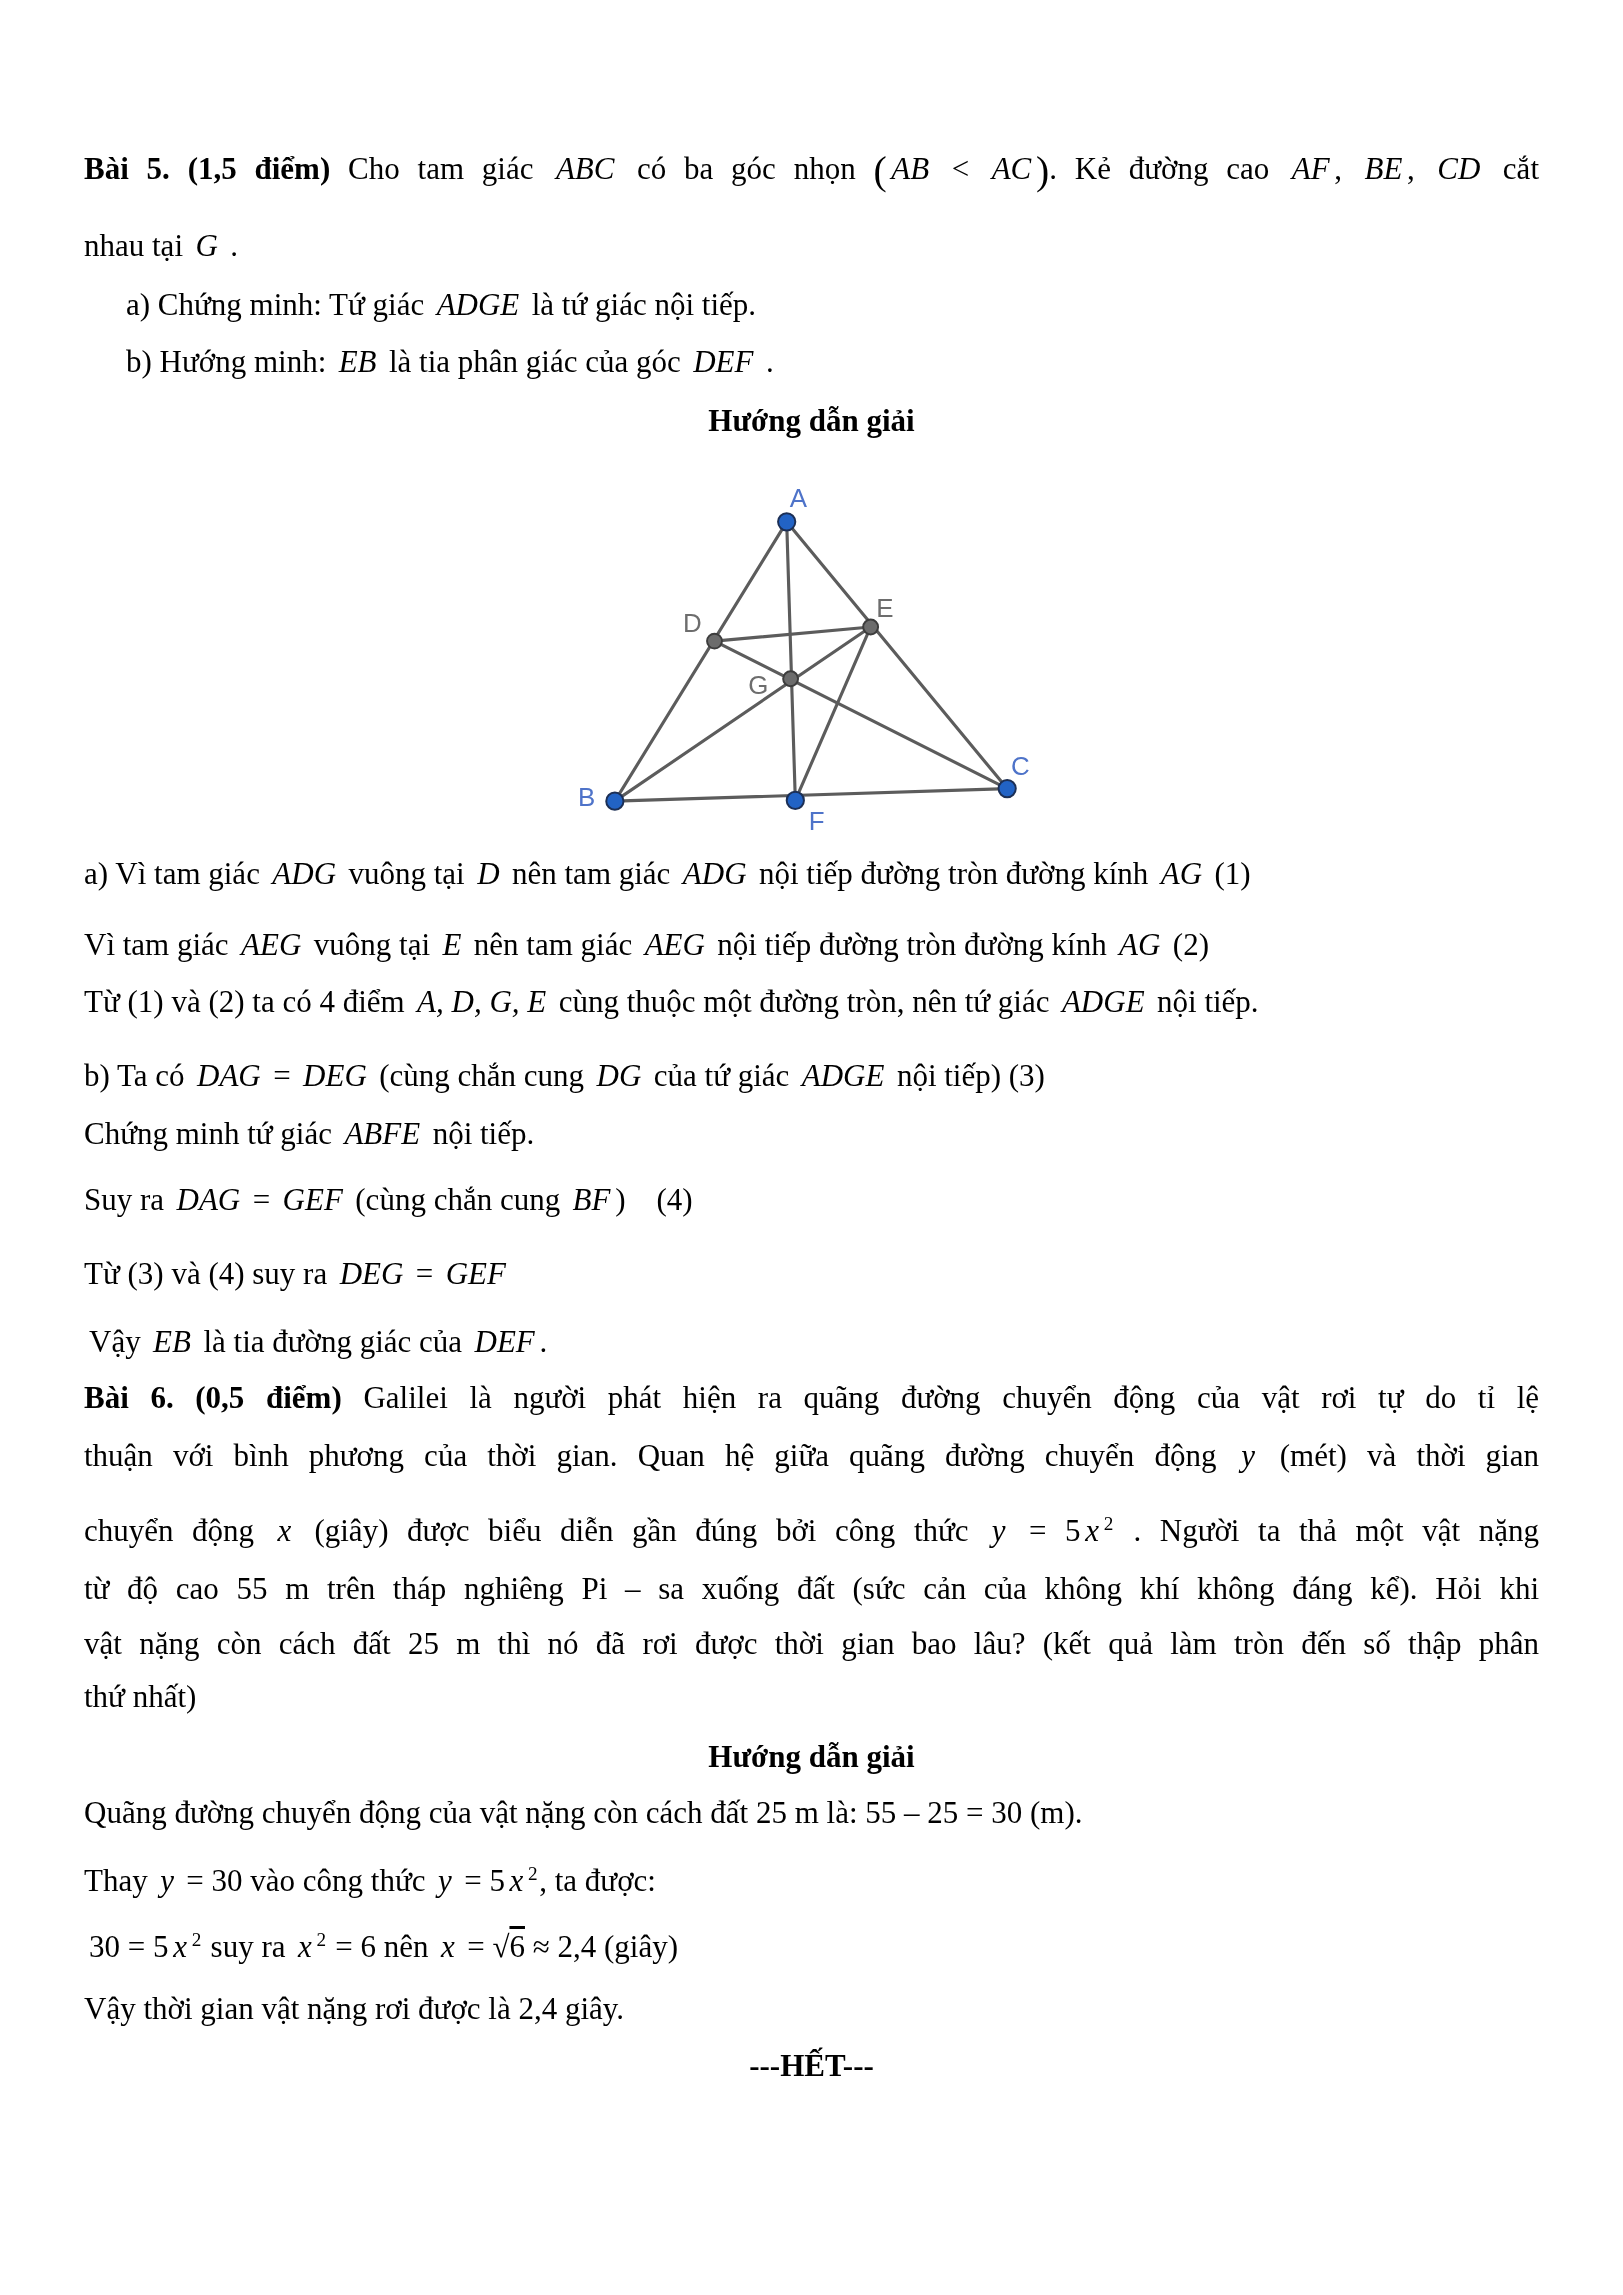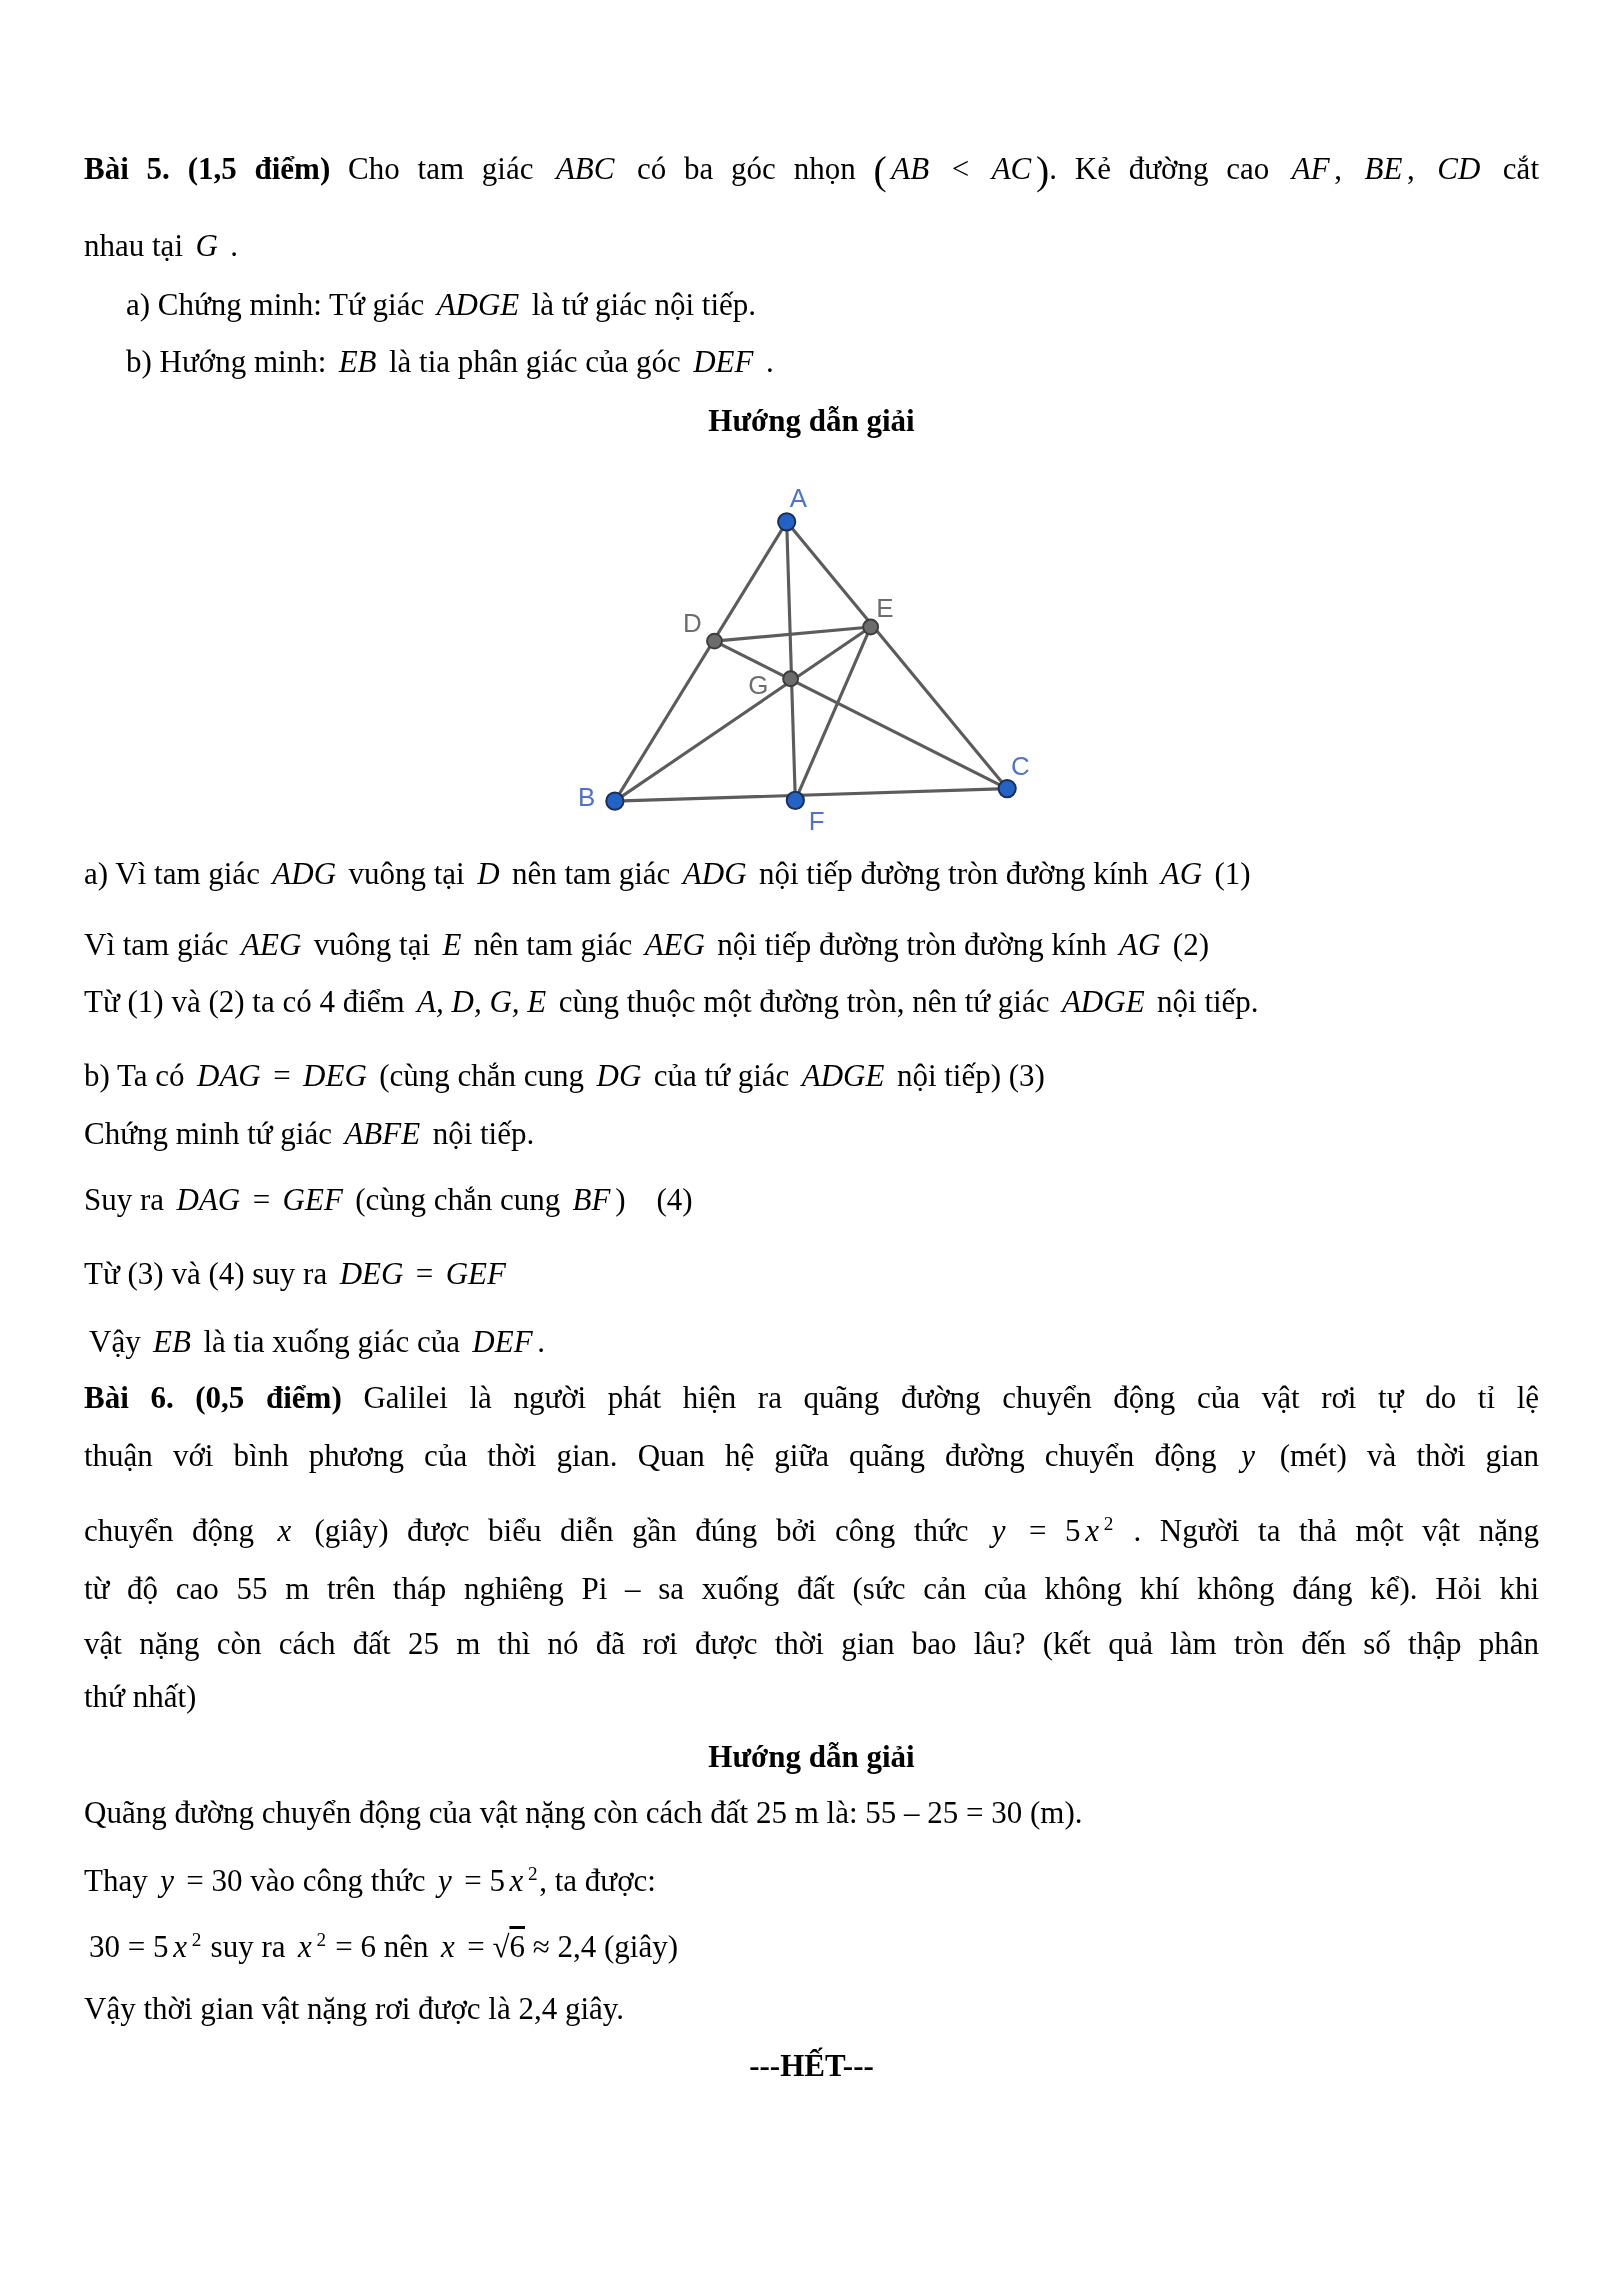--- a/index.html
+++ b/index.html
@@ -54,21 +54,21 @@
       <div class="line" style="top: 284px; left: 126px;"><span>a) Chứng minh: Tứ giác </span><span class="mv">ADGE</span><span> là tứ giác nội tiếp.</span></div>
       <div class="line" style="top: 341px; left: 126px;"><span>b) Hướng minh: </span><span class="mv">EB</span><span> là tia phân giác của góc </span><span class="mv">DEF</span><span> .</span></div>
       <div class="line center" style="top: 400px;"><span class="b">Hướng dẫn giải</span></div>
       <div class="line" style="top: 853px;"><span>a) Vì tam giác </span><span class="mv">ADG</span><span> vuông tại </span><span class="mv">D</span><span> nên tam giác </span><span class="mv">ADG</span><span> nội tiếp đường tròn đường kính </span><span class="mv">AG</span><span> (1)</span></div>
       <div class="line" style="top: 924px;"><span>Vì tam giác </span><span class="mv">AEG</span><span> vuông tại </span><span class="mv">E</span><span> nên tam giác </span><span class="mv">AEG</span><span> nội tiếp đường tròn đường kính </span><span class="mv">AG</span><span> (2)</span></div>
       <div class="line" style="top: 981px;"><span>Từ (1) và (2) ta có 4 điểm </span><span class="mv">A, D, G, E</span><span> cùng thuộc một đường tròn, nên tứ giác </span><span class="mv">ADGE</span><span> nội tiếp.</span></div>
       <div class="line" style="top: 1055px;"><span>b) Ta có </span><span class="mv">DAG</span><span> = </span><span class="mv">DEG</span><span> (cùng chắn cung </span><span class="mv">DG</span><span> của tứ giác </span><span class="mv">ADGE</span><span> nội tiếp) (3)</span></div>
       <div class="line" style="top: 1113px; text-align: right;"><span>Chứng minh tứ giác </span><span class="mv">ABFE</span><span> nội tiếp.</span></div>
       <div class="line" style="top: 1179px;"><span>Suy ra </span><span class="mv">DAG</span><span> = </span><span class="mv">GEF</span><span> (cùng chắn cung </span><span class="mv">BF</span><span>)    (4)</span></div>
       <div class="line" style="top: 1253px;"><span>Từ (3) và (4) suy ra </span><span class="mv">DEG</span><span> = </span><span class="mv">GEF</span></div>
-      <div class="line" style="top: 1321px; left: 89px;"><span>Vậy </span><span class="mv">EB</span><span> là tia xuống giác của </span><span class="mv">DEF</span><span>.</span></div>
+      <div class="line" style="top: 1321px; left: 89px;"><span>Vậy </span><span class="mv">EB</span><span> là tia đường giác của </span><span class="mv">DEF</span><span>.</span></div>
       <div class="line just" style="top: 1377px;"><span class="b">Bài 6. (0,5 điểm)</span><span> Galilei là người phát hiện ra quãng đường chuyển động của vật rơi tự do tỉ lệ</span></div>
       <div class="line just" style="top: 1435px;"><span>thuận với bình phương của thời gian. Quan hệ giữa quãng đường chuyển động </span><span class="mv">y</span><span> (mét) và thời gian</span></div>
       <div class="line just" style="top: 1503px;"><span>chuyển động </span><span class="mv">x</span><span> (giây) được biểu diễn gần đúng bởi công thức </span><span class="mv">y</span><span> = 5</span><span class="mv">x</span><span class="sup">2</span><span> . Người ta thả một vật nặng</span></div>
       <div class="line just" style="top: 1568px;"><span>từ độ cao 55 m trên tháp nghiêng Pi – sa xuống đất (sức cản của không khí không đáng kể). Hỏi khi</span></div>
       <div class="line just" style="top: 1623px;"><span>vật nặng còn cách đất 25 m thì nó đã rơi được thời gian bao lâu? (kết quả làm tròn đến số thập phân</span></div>
       <div class="line" style="top: 1676px;"><span>thứ nhất)</span></div>
       <div class="line center" style="top: 1736px;"><span class="b">Hướng dẫn giải</span></div>
       <div class="line" style="top: 1792px;"><span>Quãng đường chuyển động của vật nặng còn cách đất 25 m là: 55 – 25 = 30 (m).</span></div>
       <div class="line" style="top: 1853px;"><span>Thay </span><span class="mv">y</span><span> = 30 vào công thức </span><span class="mv">y</span><span> = 5</span><span class="mv">x</span><span class="sup">2</span><span>, ta được:</span></div>
       <div class="line" style="top: 1919px; left: 89px;"><span>30 = 5</span><span class="mv">x</span><span class="sup">2</span><span> suy ra </span><span class="mv">x</span><span class="sup">2</span><span> = 6 nên </span><span class="mv">x</span><span> = √</span><span class="ov">6</span><span> ≈ 2,4 (giây)</span></div>

